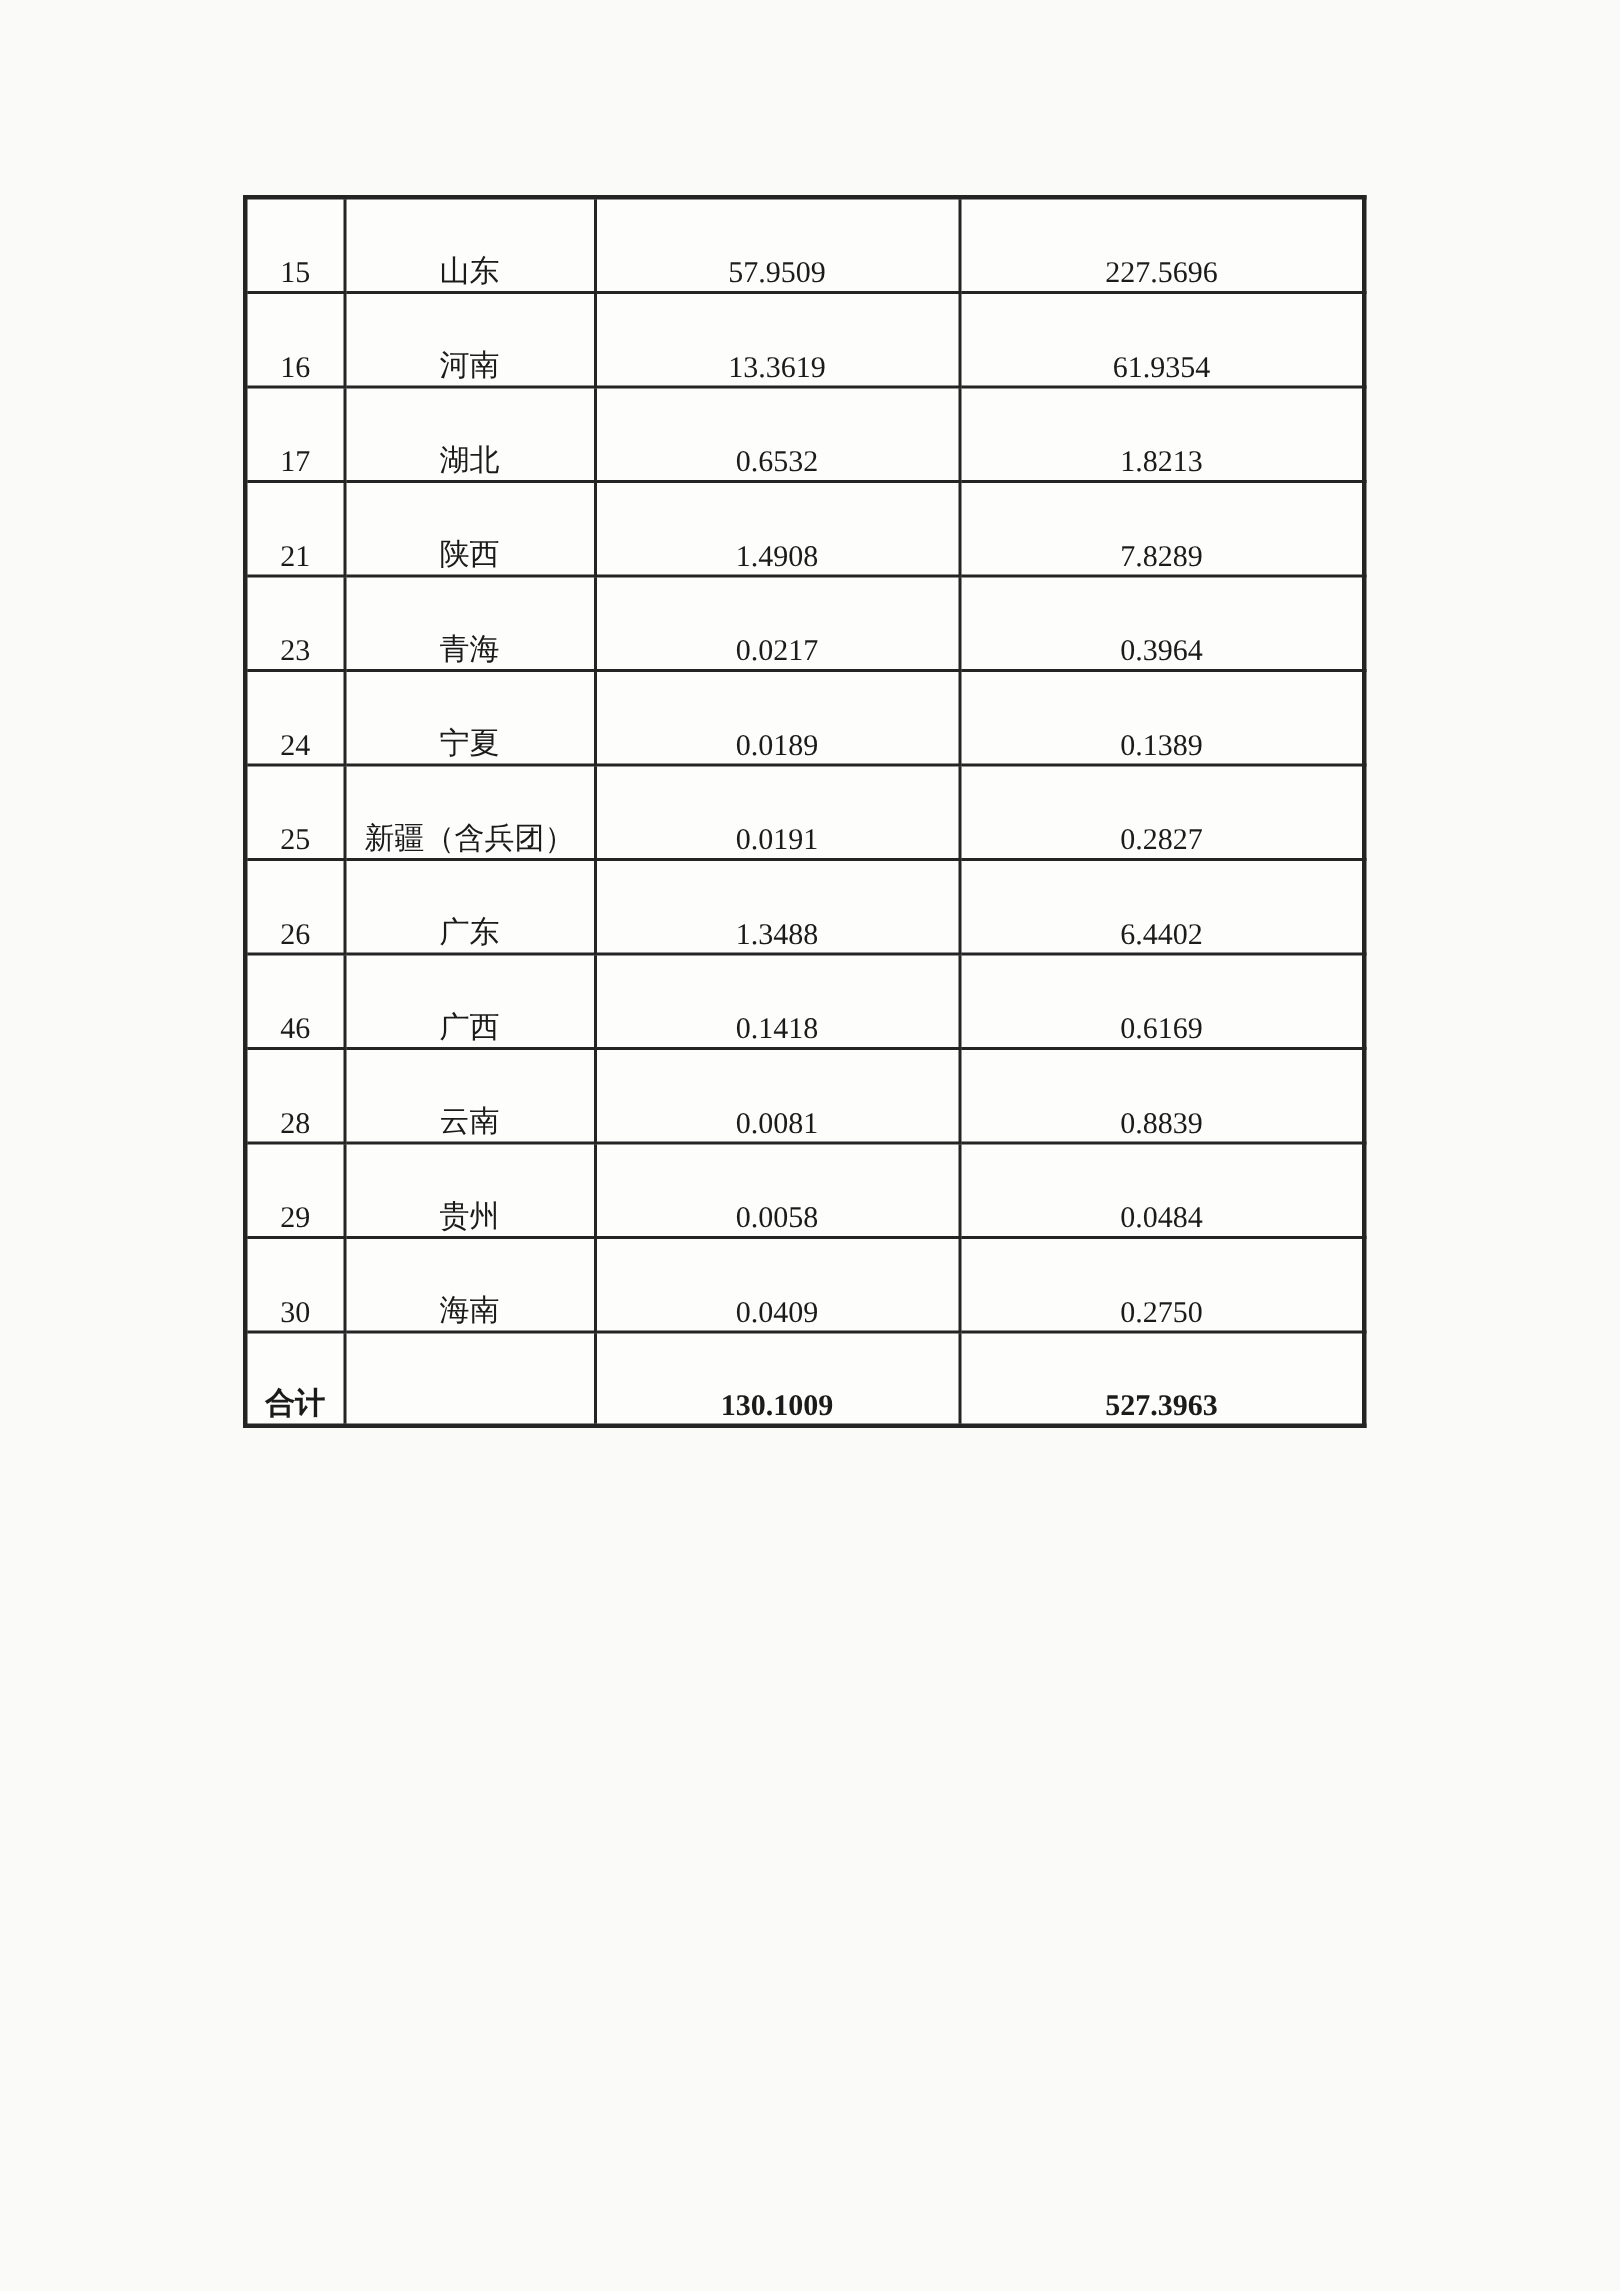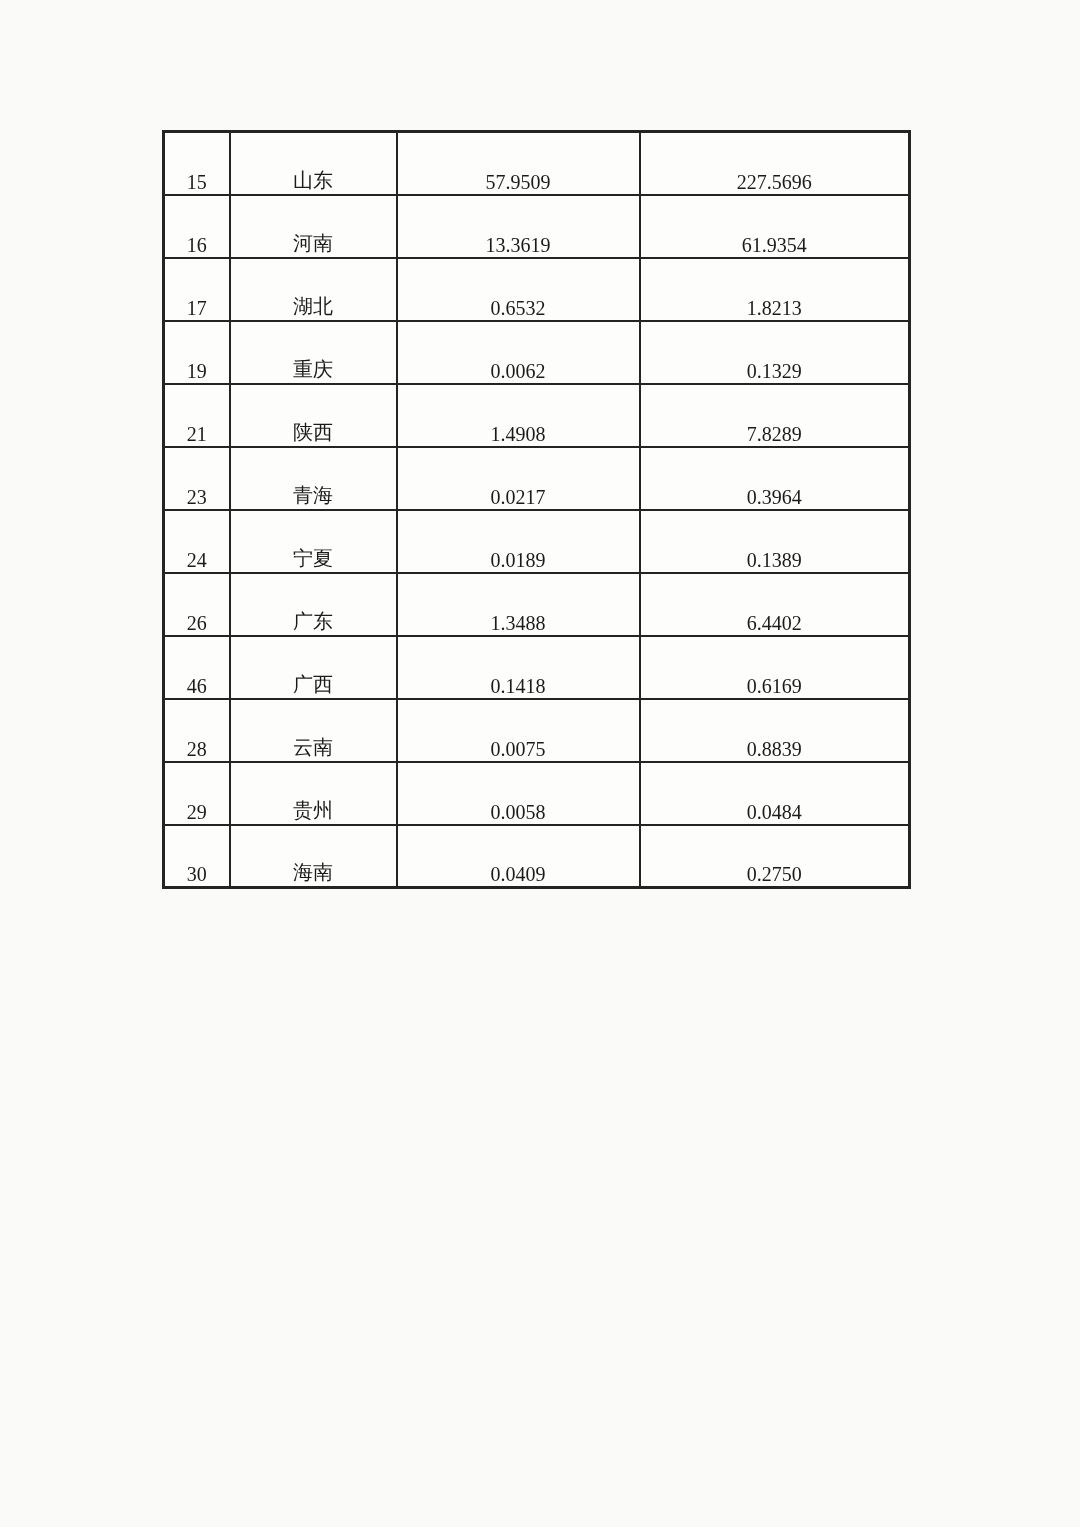--- a/index.html
+++ b/index.html
@@ -72,68 +72,74 @@
           <td class="num-cell">13.3619</td>
           <td class="num-cell">61.9354</td>
         </tr>
         <tr>
           <td class="label-cell">17</td>
           <td class="label-cell">湖北</td>
           <td class="num-cell">0.6532</td>
           <td class="num-cell">1.8213</td>
         </tr>
         <tr>
-          <td class="label-cell">19</td>
-          <td class="label-cell">重庆</td>
-          <td class="num-cell">0.0062</td>
-          <td class="num-cell">0.1329</td>
-        </tr>
-        <tr>
           <td class="label-cell">21</td>
           <td class="label-cell">陕西</td>
           <td class="num-cell">1.4908</td>
           <td class="num-cell">7.8289</td>
         </tr>
         <tr>
           <td class="label-cell">23</td>
           <td class="label-cell">青海</td>
           <td class="num-cell">0.0217</td>
           <td class="num-cell">0.3964</td>
         </tr>
         <tr>
           <td class="label-cell">24</td>
           <td class="label-cell">宁夏</td>
           <td class="num-cell">0.0189</td>
           <td class="num-cell">0.1389</td>
         </tr>
         <tr>
+          <td class="label-cell">25</td>
+          <td class="label-cell">新疆（含兵团）</td>
+          <td class="num-cell">0.0191</td>
+          <td class="num-cell">0.2827</td>
+        </tr>
+        <tr>
           <td class="label-cell">26</td>
           <td class="label-cell">广东</td>
           <td class="num-cell">1.3488</td>
           <td class="num-cell">6.4402</td>
         </tr>
         <tr>
           <td class="label-cell">46</td>
           <td class="label-cell">广西</td>
           <td class="num-cell">0.1418</td>
           <td class="num-cell">0.6169</td>
         </tr>
         <tr>
           <td class="label-cell">28</td>
           <td class="label-cell">云南</td>
-          <td class="num-cell">0.0075</td>
+          <td class="num-cell">0.0081</td>
           <td class="num-cell">0.8839</td>
         </tr>
         <tr>
           <td class="label-cell">29</td>
           <td class="label-cell">贵州</td>
           <td class="num-cell">0.0058</td>
           <td class="num-cell">0.0484</td>
         </tr>
         <tr>
           <td class="label-cell">30</td>
           <td class="label-cell">海南</td>
           <td class="num-cell">0.0409</td>
           <td class="num-cell">0.2750</td>
         </tr>
+        <tr class="total-row">
+          <td class="label-cell">合计</td>
+          <td class="label-cell"></td>
+          <td class="num-cell">130.1009</td>
+          <td class="num-cell">527.3963</td>
+        </tr>
       </tbody>
   </table>
 </div>
 
 </body></html>

